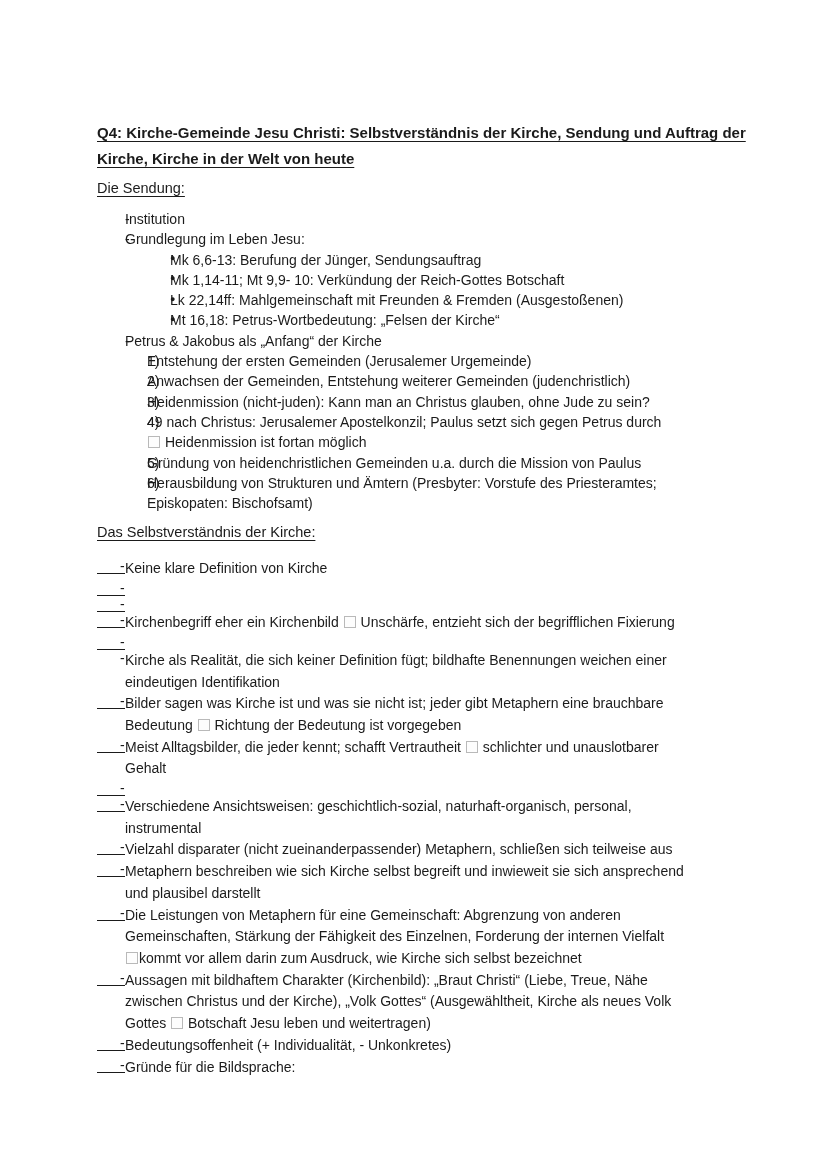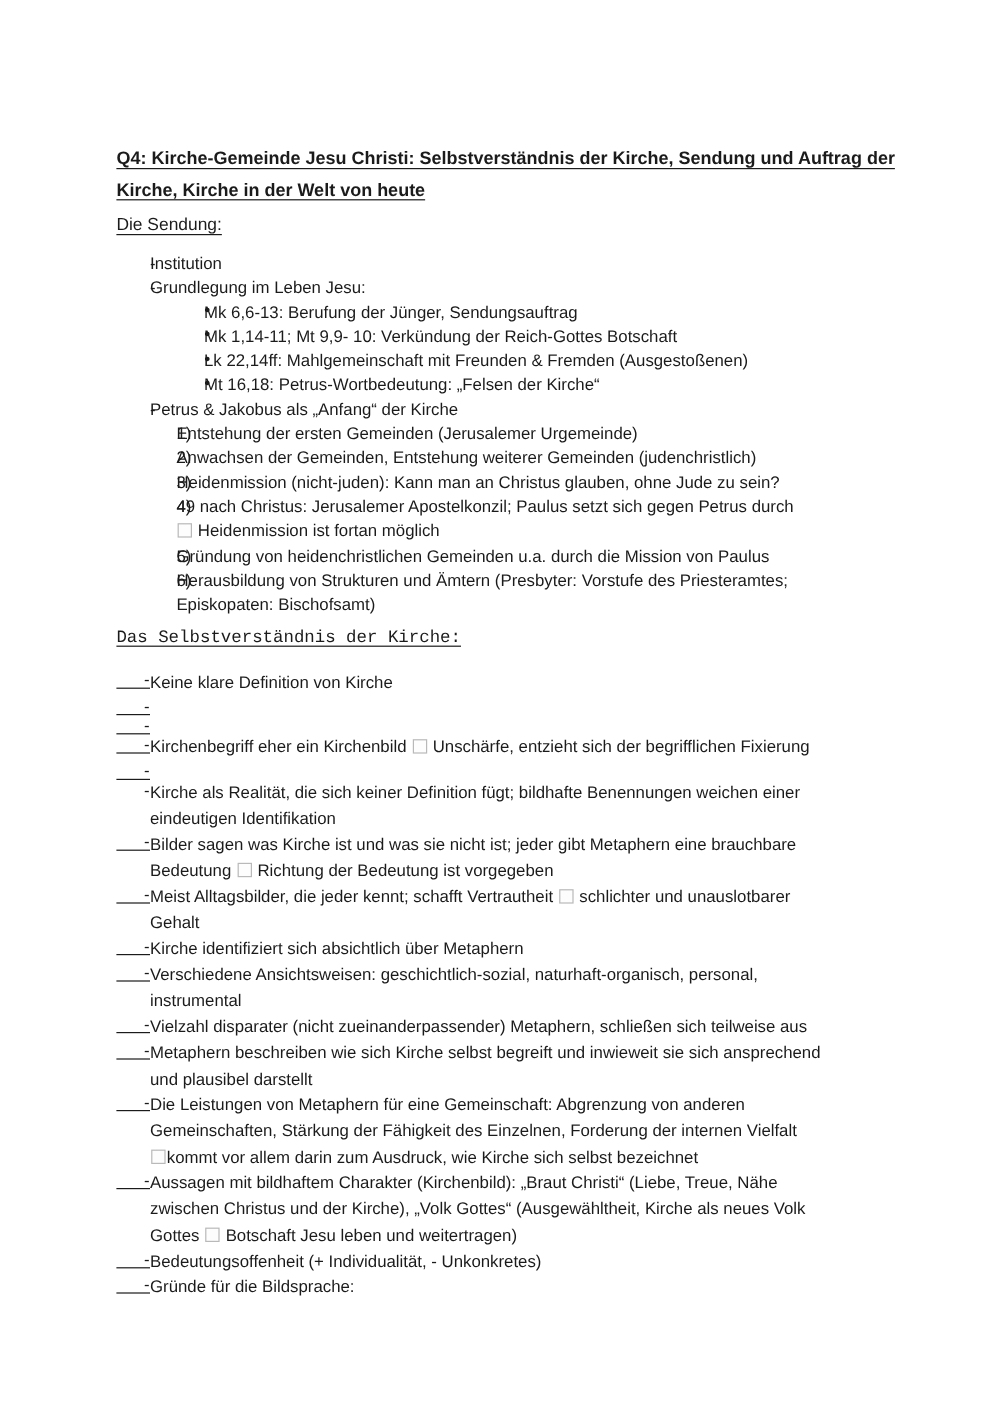--- a/index.html
+++ b/index.html
@@ -30,21 +30,21 @@
     white-space: nowrap;
   }
   .heading {
     font-size: 14.5px;
     font-weight: 400;
     line-height: 21px;
     text-decoration: underline;
     text-underline-offset: 3px;
   }
   .sec1 .heading { margin-top: 6px; }
-  .sec2 .heading { margin-top: 9px; font-family: Liberation Mono, monospace; }
+  .sec2 .heading { margin-top: 9px; }
   .list { font-size: 14px; }
   .list1 { margin-top: 10px; }
   .list2 { margin-top: 15px; }
   .list1 .row { line-height: 20.3px; }
   .list2 .row { line-height: 21.7px; }
   .row { display: flex; align-items: flex-start; }
   .mk {
     flex: none;
     box-sizing: border-box;
   }
@@ -166,21 +166,20 @@
         <div class="row udash">
           <span class="mk mk-udash">-</span>
           <span class="txt">Bilder sagen was Kirche ist und was sie nicht ist; jeder gibt Metaphern eine brauchbare<br>Bedeutung <span class="glyph-box"></span> Richtung der Bedeutung ist vorgegeben</span>
         </div>
         <div class="row udash">
           <span class="mk mk-udash">-</span>
           <span class="txt">Meist Alltagsbilder, die jeder kennt; schafft Vertrautheit <span class="glyph-box"></span> schlichter und unauslotbarer<br>Gehalt</span>
         </div>
         <div class="row udash">
           <span class="mk mk-udash">-</span>
-          <span class="txt">Kirche identifiziert sich absichtlich über Metaphern</span>
         </div>
         <div class="row udash">
           <span class="mk mk-udash">-</span>
           <span class="txt">Verschiedene Ansichtsweisen: geschichtlich-sozial, naturhaft-organisch, personal,<br>instrumental</span>
         </div>
         <div class="row udash">
           <span class="mk mk-udash">-</span>
           <span class="txt">Vielzahl disparater (nicht zueinanderpassender) Metaphern, schließen sich teilweise aus</span>
         </div>
         <div class="row udash">

